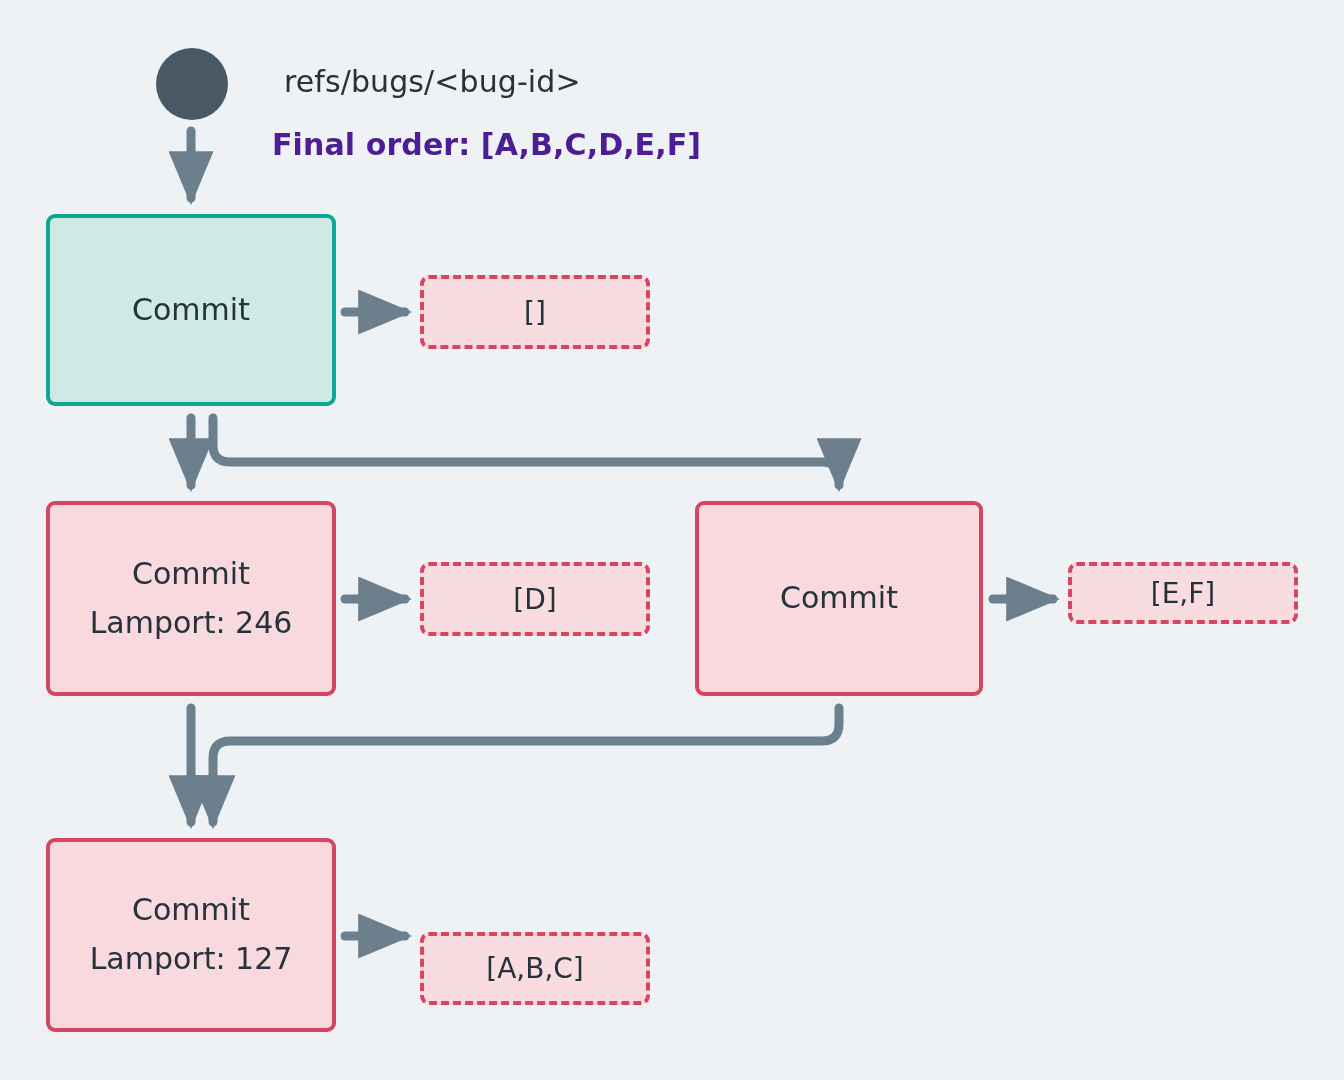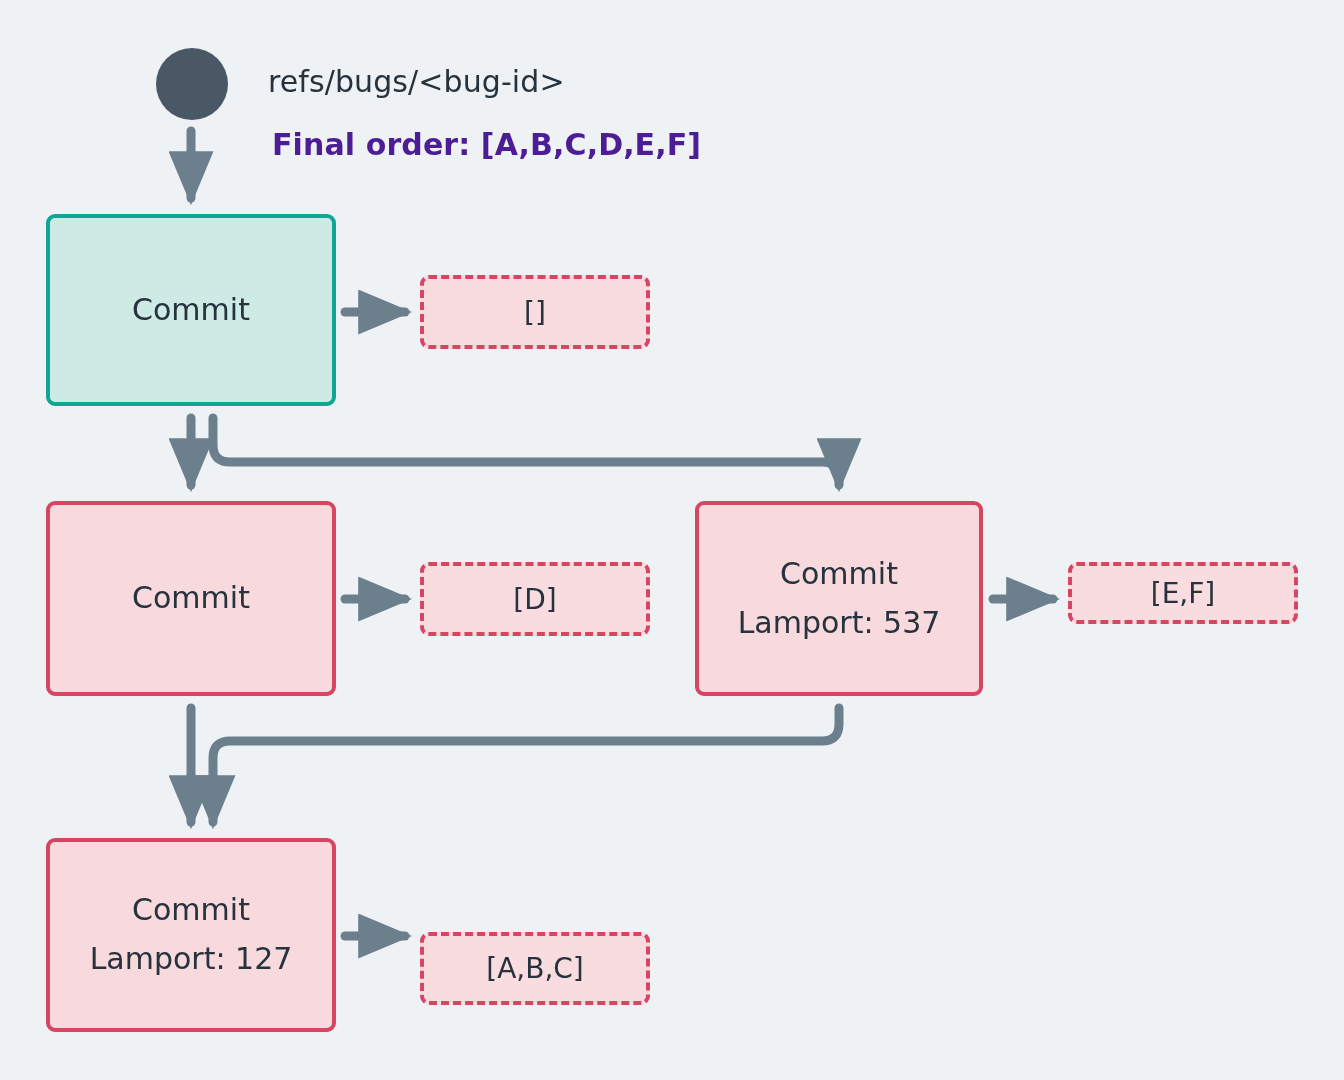--- a/index.html
+++ b/index.html
@@ -35,21 +35,21 @@
     top: 48px;
     width: 72px;
     height: 72px;
     border-radius: 50%;
     background: #4a5866;
   }
 
   
   .ref-label {
     position: absolute;
-    left: 268px;
+    left: 284px;
     top: 64px;
     font-size: 30px;
     color: #26323c;
     white-space: nowrap;
     letter-spacing: 0.1px;
   }
   .final-order {
     position: absolute;
     left: 272px;
     top: 127px;
@@ -148,26 +148,26 @@
   <div class="ref-label">refs/bugs/&lt;bug-id&gt;</div>
   <div class="final-order">Final order: [A,B,C,D,E,F]</div>
 
   <div class="commit-box teal" id="box-864">
     <div class="line">Commit</div>
   </div>
   <div class="order-box" id="order-empty">[]</div>
 
   <div class="commit-box pink" id="box-246">
     <div class="line">Commit</div>
+    <div class="line">Lamport: 246</div>
   </div>
   <div class="order-box" id="order-d">[D]</div>
 
   <div class="commit-box pink" id="box-537">
     <div class="line">Commit</div>
-    <div class="line">Lamport: 537</div>
   </div>
   <div class="order-box" id="order-ef">[E,F]</div>
 
   <div class="commit-box pink" id="box-127">
     <div class="line">Commit</div>
     <div class="line">Lamport: 127</div>
   </div>
   <div class="order-box" id="order-abc">[A,B,C]</div>
 
 </div>

